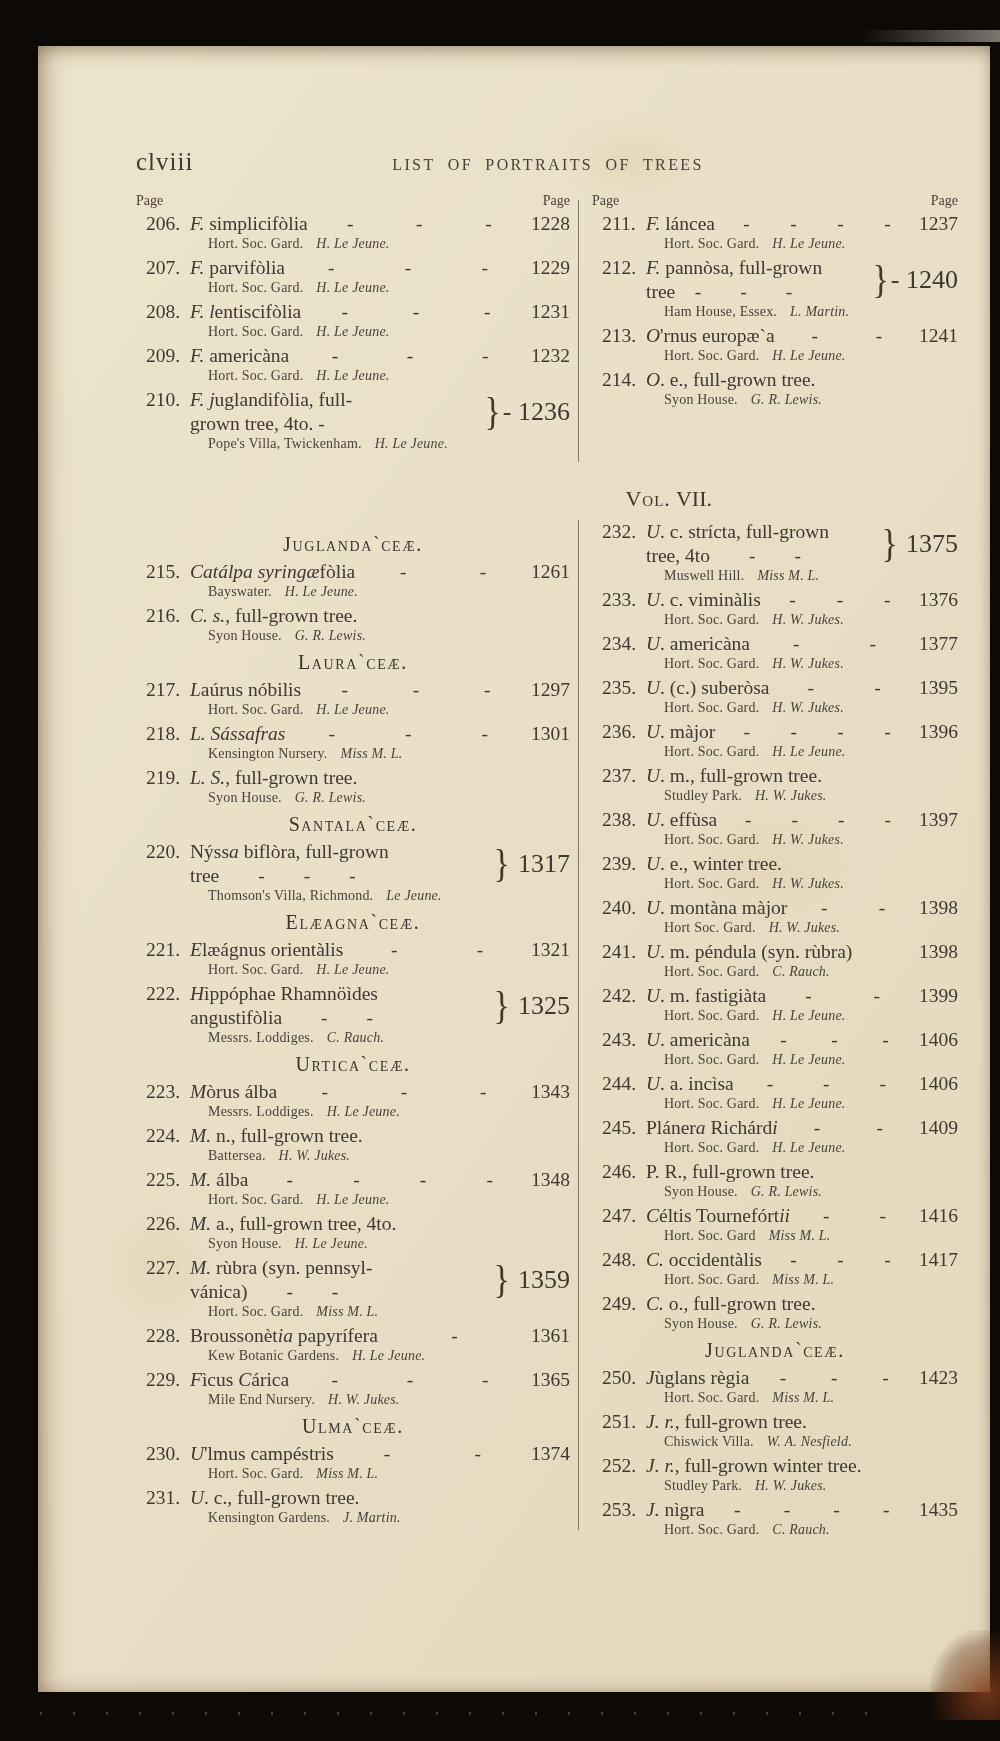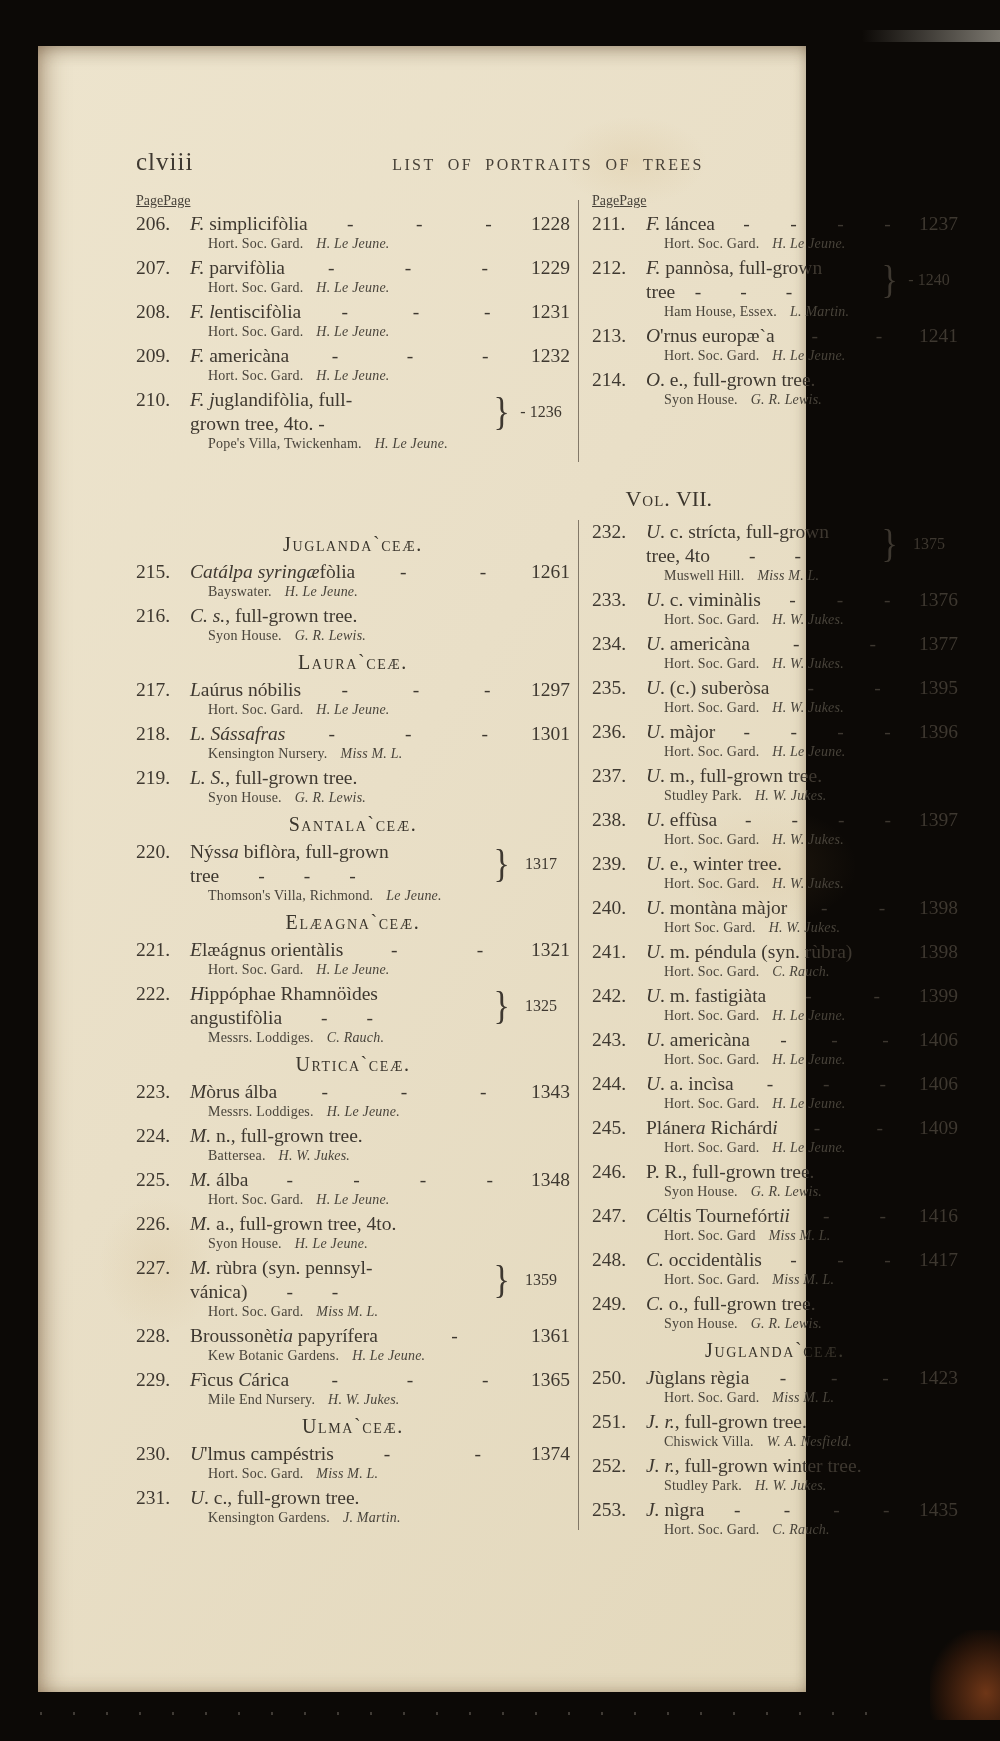--- a/index.html
+++ b/index.html
@@ -2,21 +2,21 @@
 <html><head>
 <meta charset="utf-8">
 <style>
   html,body{margin:0;padding:0;}
   body{
     width:1000px;height:1741px;position:relative;overflow:hidden;
     background:#0c0906;
     font-family:"Liberation Serif","DejaVu Serif",serif;
   }
   .paper{
-    position:absolute;left:38px;top:46px;width:768px;height:1646px;
+    position:absolute;left:38px;top:46px;width:952px;height:1646px;
     background:linear-gradient(125deg,#ede4cd 0%,#e9dfc7 45%,#e3d8bc 100%);
     box-shadow:
       inset 16px 0 26px -12px rgba(92,58,26,.50),
       inset -8px 0 16px -10px rgba(90,70,45,.38),
       inset 0 14px 20px -12px rgba(70,45,20,.40),
       inset 0 -10px 18px -12px rgba(110,80,45,.30);
   }
   .stain{position:absolute;border-radius:50%;pointer-events:none;}
   .stain.s1{left:520px;top:70px;width:150px;height:90px;background:radial-gradient(ellipse,rgba(193,151,80,.12),transparent 70%);}
   .stain.s2{left:60px;top:1150px;width:120px;height:140px;background:radial-gradient(ellipse,rgba(185,140,70,.10),transparent 70%);}
@@ -33,36 +33,36 @@
   .divider{position:absolute;width:1px;background:rgba(95,86,72,.75);}
   .div-top{left:540px;top:154px;height:262px;}
   .div-main{left:540px;top:474px;height:1010px;}
 
   .col{position:absolute;}
   .col-topleft{left:98px;top:146px;width:434px;}
   .col-topright{left:554px;top:146px;width:366px;}
   .col-mainleft{left:98px;top:480px;width:434px;}
   .col-mainright{left:554px;top:474px;width:366px;}
 
-  .plabels{display:flex;font-size:14px;color:#47423a;line-height:17px;margin-bottom:3px;text-decoration:underline;}
+  .plabels{display:flex;justify-content:space-between;font-size:14px;color:#47423a;line-height:17px;margin-bottom:3px;}
 
   .entry{margin-bottom:4px;}
   .eline{display:flex;align-items:baseline;font-size:19.5px;line-height:24px;color:#3e3830;}
-  .enum{width:54px;flex:none;}
+  .enum{width:54px;flex:none;text-align:center;}
   .ename{white-space:nowrap;}
   .it{font-style:italic;}
   .leader{flex:1;display:flex;justify-content:space-around;padding:0 8px;min-width:6px;}
   .epage{flex:none;text-align:right;}
   .eline2{font-size:19.5px;line-height:24px;color:#3e3830;margin-left:54px;white-space:pre;}
   .credit{margin-left:72px;font-size:14px;line-height:16px;color:#49443b;letter-spacing:.2px;}
   .credit .artist{font-style:italic;margin-left:13px;}
   .bwrap{display:flex;align-items:center;}
   .blines{flex:1;min-width:0;}
   .brace{flex:none;font-size:40px;line-height:48px;font-weight:400;color:#3e3830;transform:scaleX(.85);margin:0 1px;}
-  .bpage{flex:none;min-width:58px;text-align:center;font-size:16px;color:#3e3830;}
+  .bpage{flex:none;min-width:58px;text-align:right;font-size:26px;color:#3e3830;}
   .sheading{text-align:center;font-variant:small-caps;font-size:20px;letter-spacing:1.6px;
     color:#3a352c;line-height:20px;margin:8px 0 6px;}
 </style>
 </head>
 <body>
 
 <div class="paper">
   <div class="stain s1"></div>
   <div class="stain s2"></div>
   <div class="stain s3"></div>

